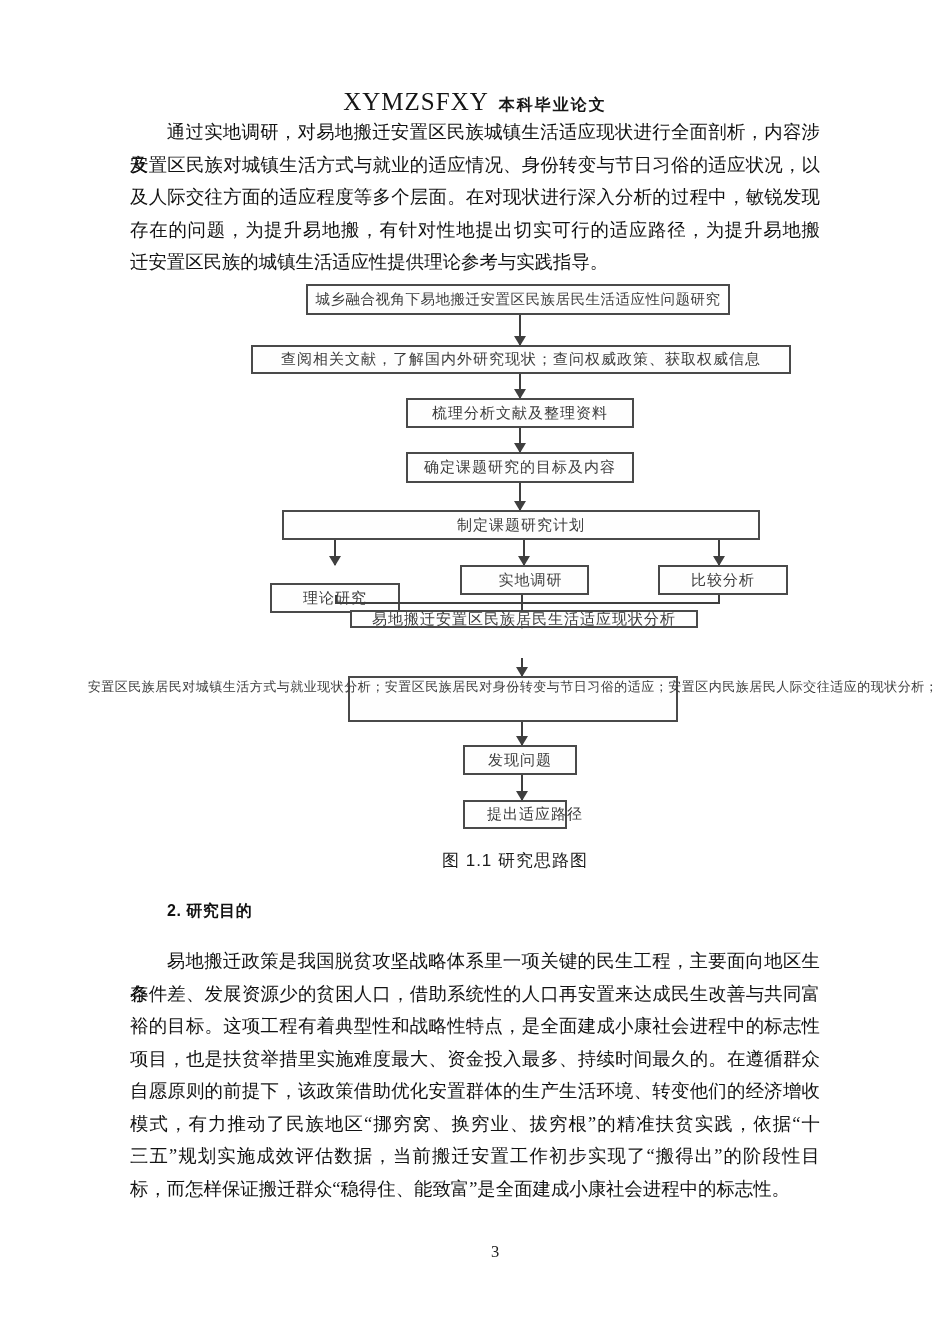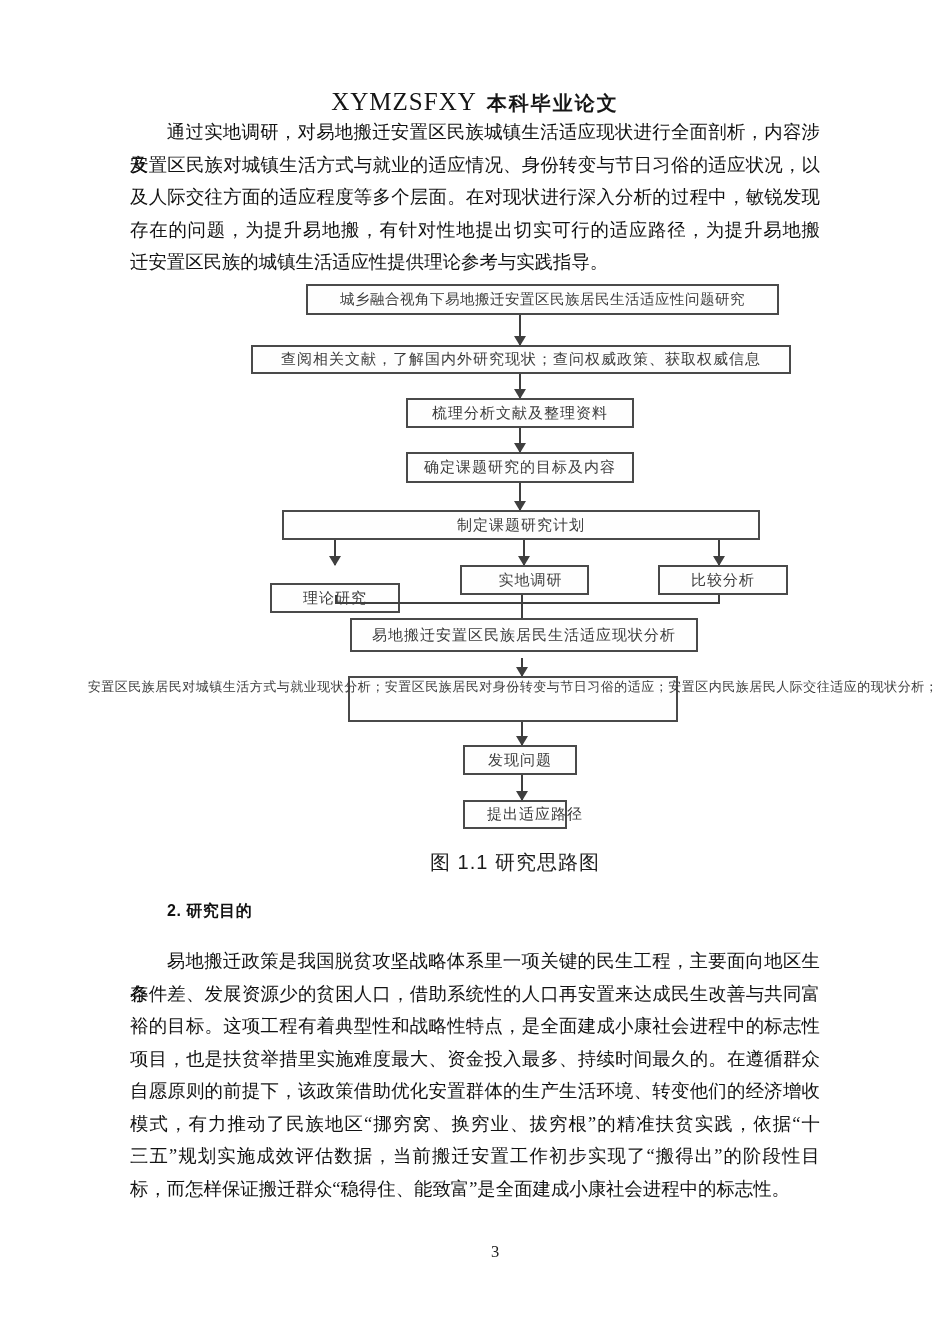--- a/index.html
+++ b/index.html
@@ -13,21 +13,21 @@
   .doc-header {
     position:absolute; top:86px; left:0; width:100%; height:32px;
     text-align:center; line-height:32px; white-space:nowrap;
   }
   .doc-header .latin {
     font-family:"Liberation Serif","DejaVu Serif",serif;
     font-size:25px; font-weight:normal; letter-spacing:1px;
   }
   .doc-header .cjk {
     font-family:Liberation Sans, sans-serif;
-    font-size:20px; font-weight:bold; margin-left:10px; letter-spacing:2px;
+    font-size:16px; font-weight:bold; margin-left:10px; letter-spacing:2px;
   }
   
   .para { position:absolute; left:130px; width:690px; }
   .pline {
     height:32.5px; line-height:32.5px; font-size:18.4px; color:#121212;
     white-space:nowrap;
   }
   .pline.justify { text-align:justify; text-align-last:justify; white-space:normal; }
   .pline.indent { text-indent:2em; }
   
@@ -49,21 +49,21 @@
     border-left:6px solid transparent; border-right:6px solid transparent;
     border-top:10px solid #3f3f3f;
   }
   .fc-merge {
     position:absolute; border-left:2px solid #3f3f3f; border-right:2px solid #3f3f3f;
     border-bottom:2px solid #3f3f3f;
   }
   .fig-caption {
     position:absolute; top:849px; left:380px; width:270px; text-align:center;
     font-family:"Liberation Sans","DejaVu Sans",sans-serif;
-    font-size:20px; font-weight:500; color:#1c1c1c; letter-spacing:1px;
+    font-size:17px; font-weight:500; color:#1c1c1c; letter-spacing:1px;
     white-space:nowrap;
   }
   
   .section-heading {
     position:absolute; left:167px; top:901px;
     font-family:"Liberation Sans","DejaVu Sans",sans-serif;
     font-size:16px; font-weight:bold; color:#111; letter-spacing:0.5px;
   }
   
   .page-number {
@@ -83,21 +83,21 @@
   <div class="para" style="top:116px">
     <div class="pline justify indent">通过实地调研，对易地搬迁安置区民族城镇生活适应现状进行全面剖析，内容涉及</div>
     <div class="pline justify">安置区民族对城镇生活方式与就业的适应情况、身份转变与节日习俗的适应状况，以</div>
     <div class="pline justify">及人际交往方面的适应程度等多个层面。在对现状进行深入分析的过程中，敏锐发现</div>
     <div class="pline justify">存在的问题，为提升易地搬，有针对性地提出切实可行的适应路径，为提升易地搬</div>
     <div class="pline">迁安置区民族的城镇生活适应性提供理论参考与实践指导。</div>
   </div>
 
   <div class="flowchart">
 
-    <div class="fbox" style="left:176px; top:1px; width:473px; height:31px; font-size:14.5px; letter-spacing:0.5px;">城乡融合视角下易地搬迁安置区民族居民生活适应性问题研究</div>
+    <div class="fbox" style="left:176px; top:1px; width:424px; height:31px; font-size:14.5px; letter-spacing:0.5px;">城乡融合视角下易地搬迁安置区民族居民生活适应性问题研究</div>
     <div class="fc-arrow" style="left:389px; top:32px; height:30px;"></div>
 
     <div class="fbox" style="left:121px; top:62px; width:540px; height:29px;">查阅相关文献，了解国内外研究现状；查问权威政策、获取权威信息</div>
     <div class="fc-arrow" style="left:389px; top:91px; height:24px;"></div>
 
     <div class="fbox" style="left:276px; top:115px; width:228px; height:30px;">梳理分析文献及整理资料</div>
     <div class="fc-arrow" style="left:389px; top:145px; height:24px;"></div>
 
     <div class="fbox" style="left:276px; top:169px; width:228px; height:31px;">确定课题研究的目标及内容</div>
     <div class="fc-arrow" style="left:389px; top:200px; height:27px;"></div>
@@ -108,21 +108,21 @@
     <div class="fc-arrow" style="left:393px; top:257px; height:25px;"></div>
     <div class="fc-arrow" style="left:588px; top:257px; height:25px;"></div>
 
     <div class="fbox" style="left:140px; top:300px; width:130px; height:30px;text-align:right;">理论研究</div>
     <div class="fbox" style="left:330px; top:282px; width:129px; height:30px;padding-left:12px;">实地调研</div>
     <div class="fbox" style="left:528px; top:282px; width:130px; height:30px;">比较分析</div>
 
     <div class="fc-merge" style="left:205px; top:312px; width:385px; height:9px;"></div>
     <div class="fc-arrow" style="left:391px; top:312px; height:33px;"></div>
 
-    <div class="fbox" style="left:220px; top:335px; width:348px; height:34px;">易地搬迁安置区民族居民生活适应现状分析</div>
+    <div class="fbox" style="left:220px; top:327px; width:348px; height:18px;">易地搬迁安置区民族居民生活适应现状分析</div>
     <div class="fc-arrow" style="left:391px; top:375px; height:18px;"></div>
 
     <div class="fbox multiline" style="left:218px; top:393px; width:330px; height:46px;">
       <div class="mline">安置区民族居民对城镇生活方式与就业现状分析；</div>
       <div class="mline">安置区民族居民对身份转变与节日习俗的适应；</div>
       <div class="mline">安置区内民族居民人际交往适应的现状分析；</div>
     </div>
     <div class="fc-arrow" style="left:391px; top:439px; height:23px;"></div>
 
     <div class="fbox" style="left:333px; top:462px; width:114px; height:30px;">发现问题</div>

